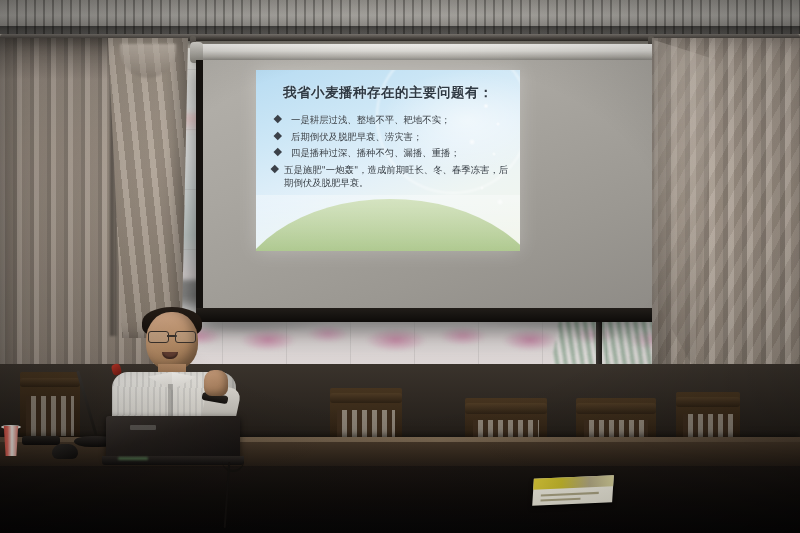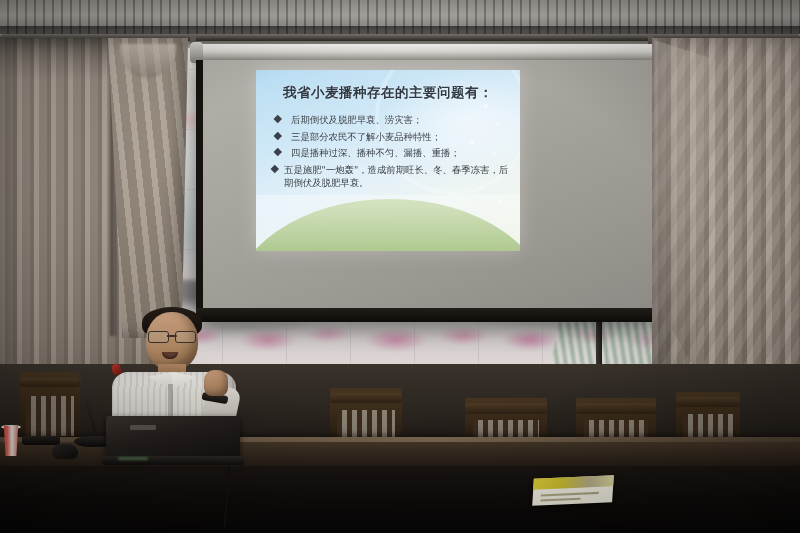--- a/index.html
+++ b/index.html
@@ -586,25 +586,25 @@
 
   <div class="slide">
     <div class="slide-swoosh"></div>
     <div class="bubbles"></div>
 
     <div class="slide-title">我省小麦播种存在的主要问题有：</div>
 
     <ul class="slide-bullets">
       <li>
         <span class="dia"></span>
-        <span>后期倒伏及脱肥早衰、涝灾害；</span>
+        <span>一是耕层过浅、整地不平、耙地不实；</span>
       </li>
       <li>
         <span class="dia"></span>
-        <span>三是部分农民不了解小麦品种特性；</span>
+        <span>后期倒伏及脱肥早衰、涝灾害；</span>
       </li>
       <li>
         <span class="dia"></span>
         <span>四是播种过深、播种不匀、漏播、重播；</span>
       </li>
       <li class="tight">
         <span class="dia"></span>
         <span>五是施肥"一炮轰"，造成前期旺长、冬、春季冻害，后期倒伏及脱肥早衰。</span>
       </li>
     </ul>

